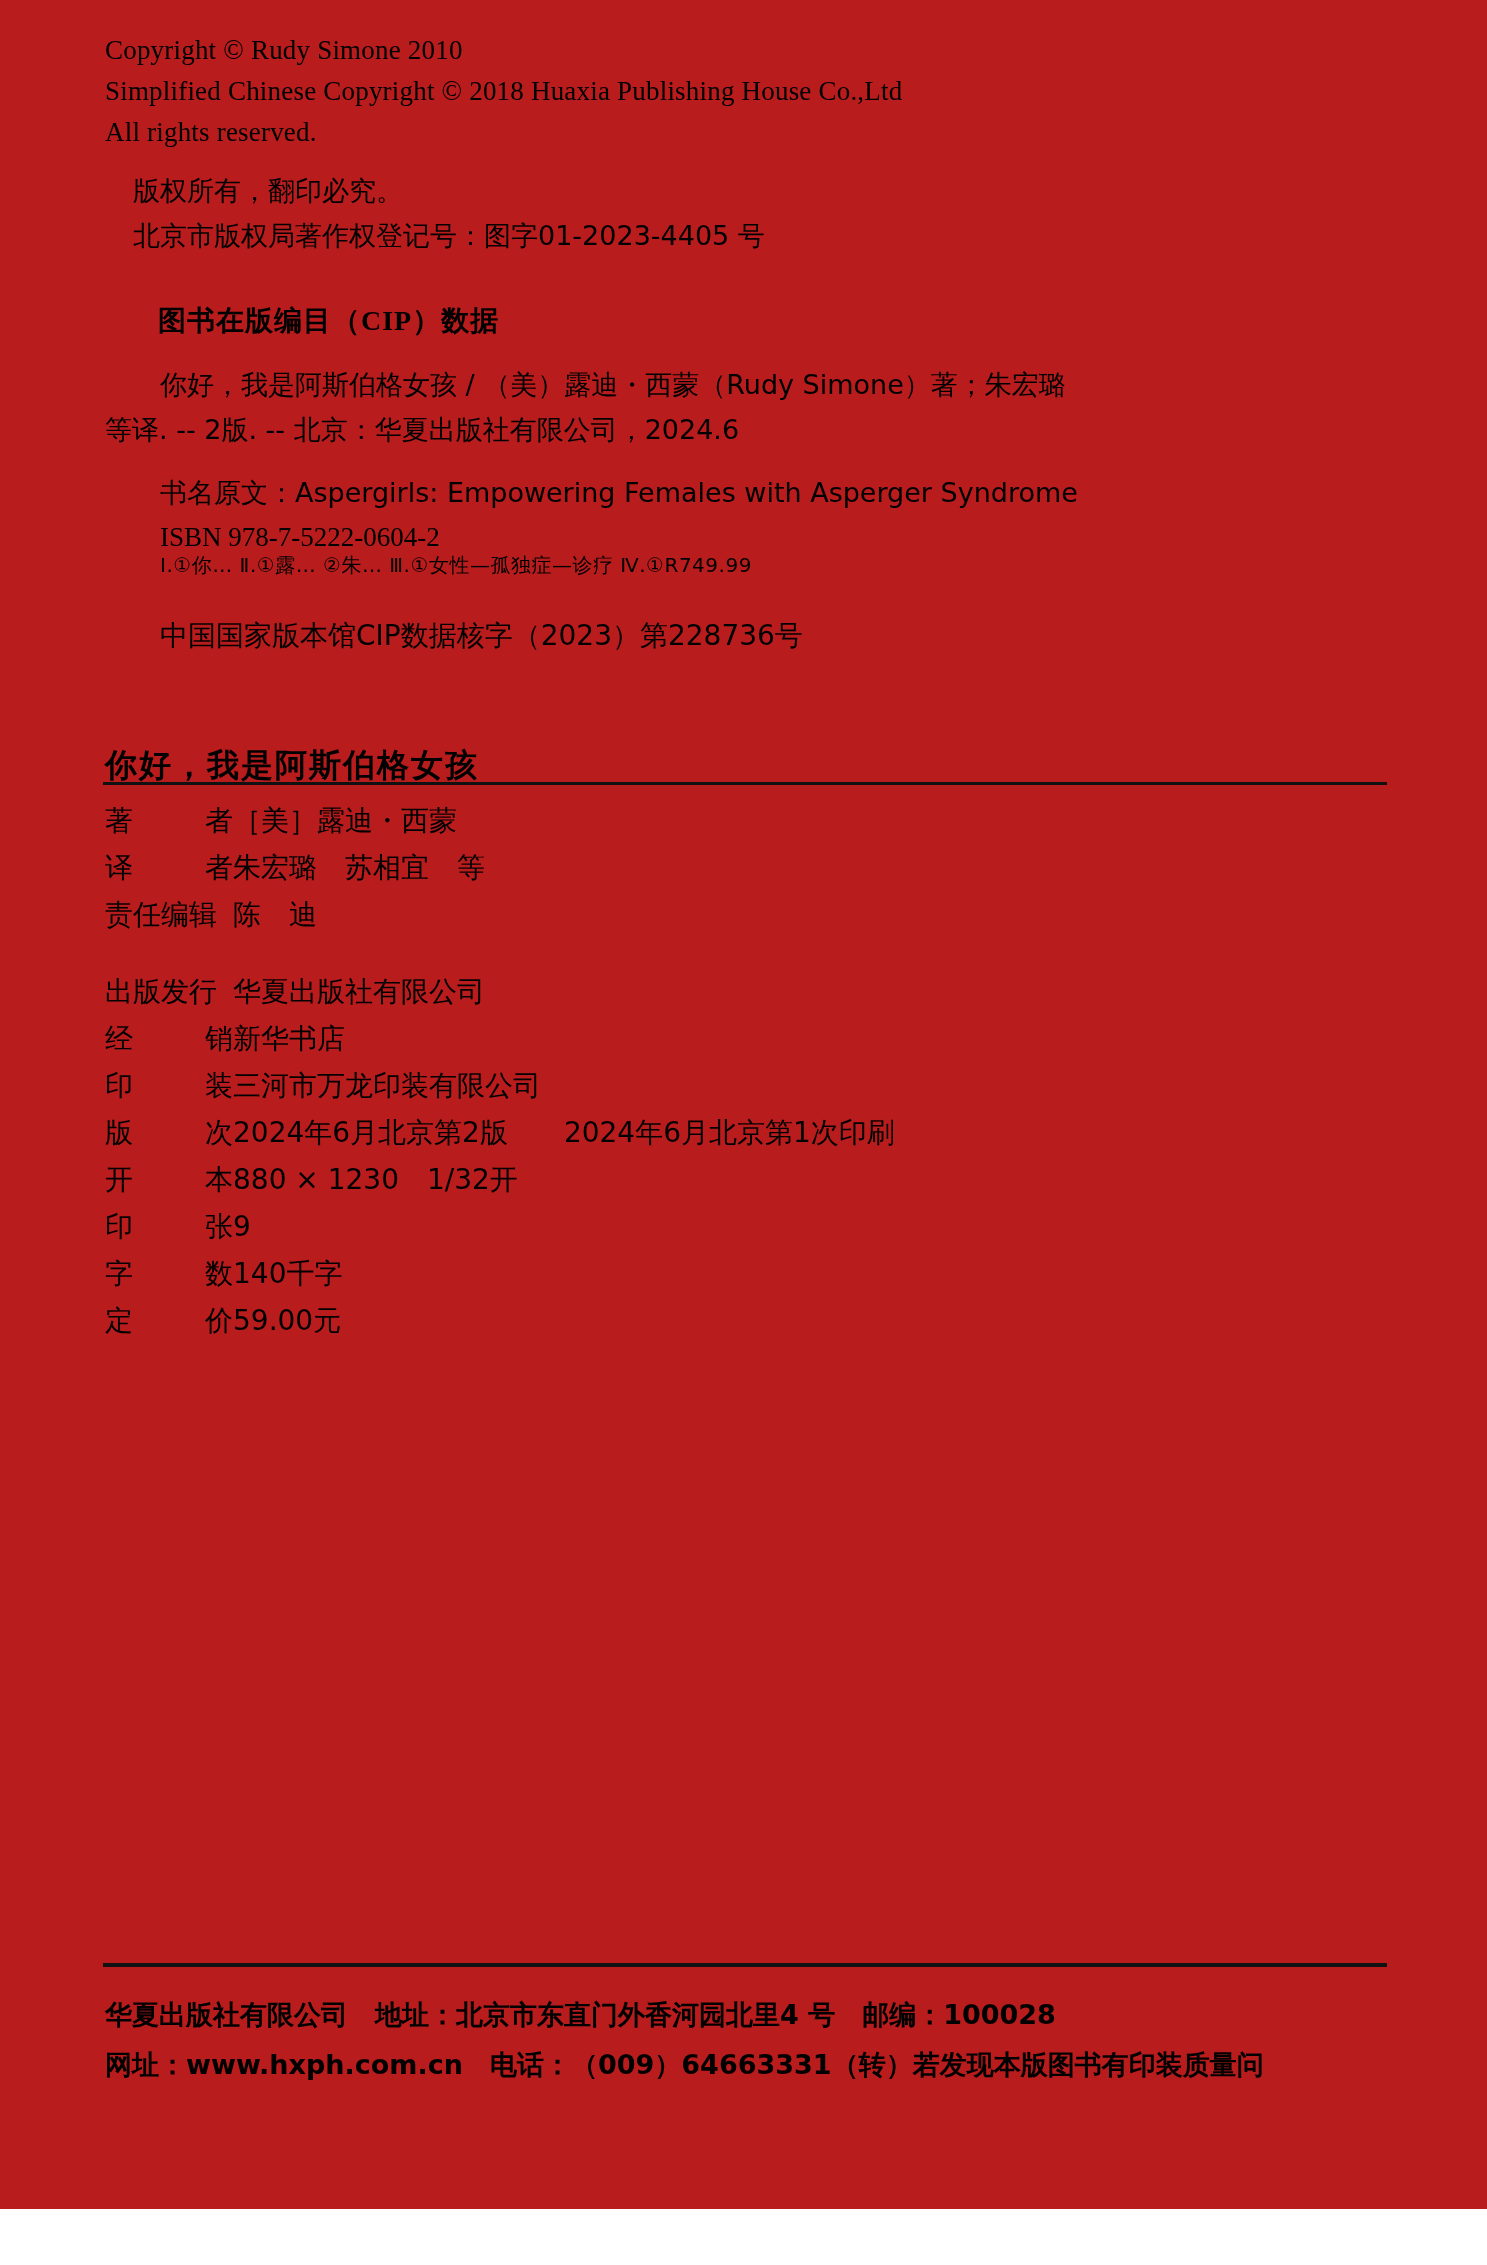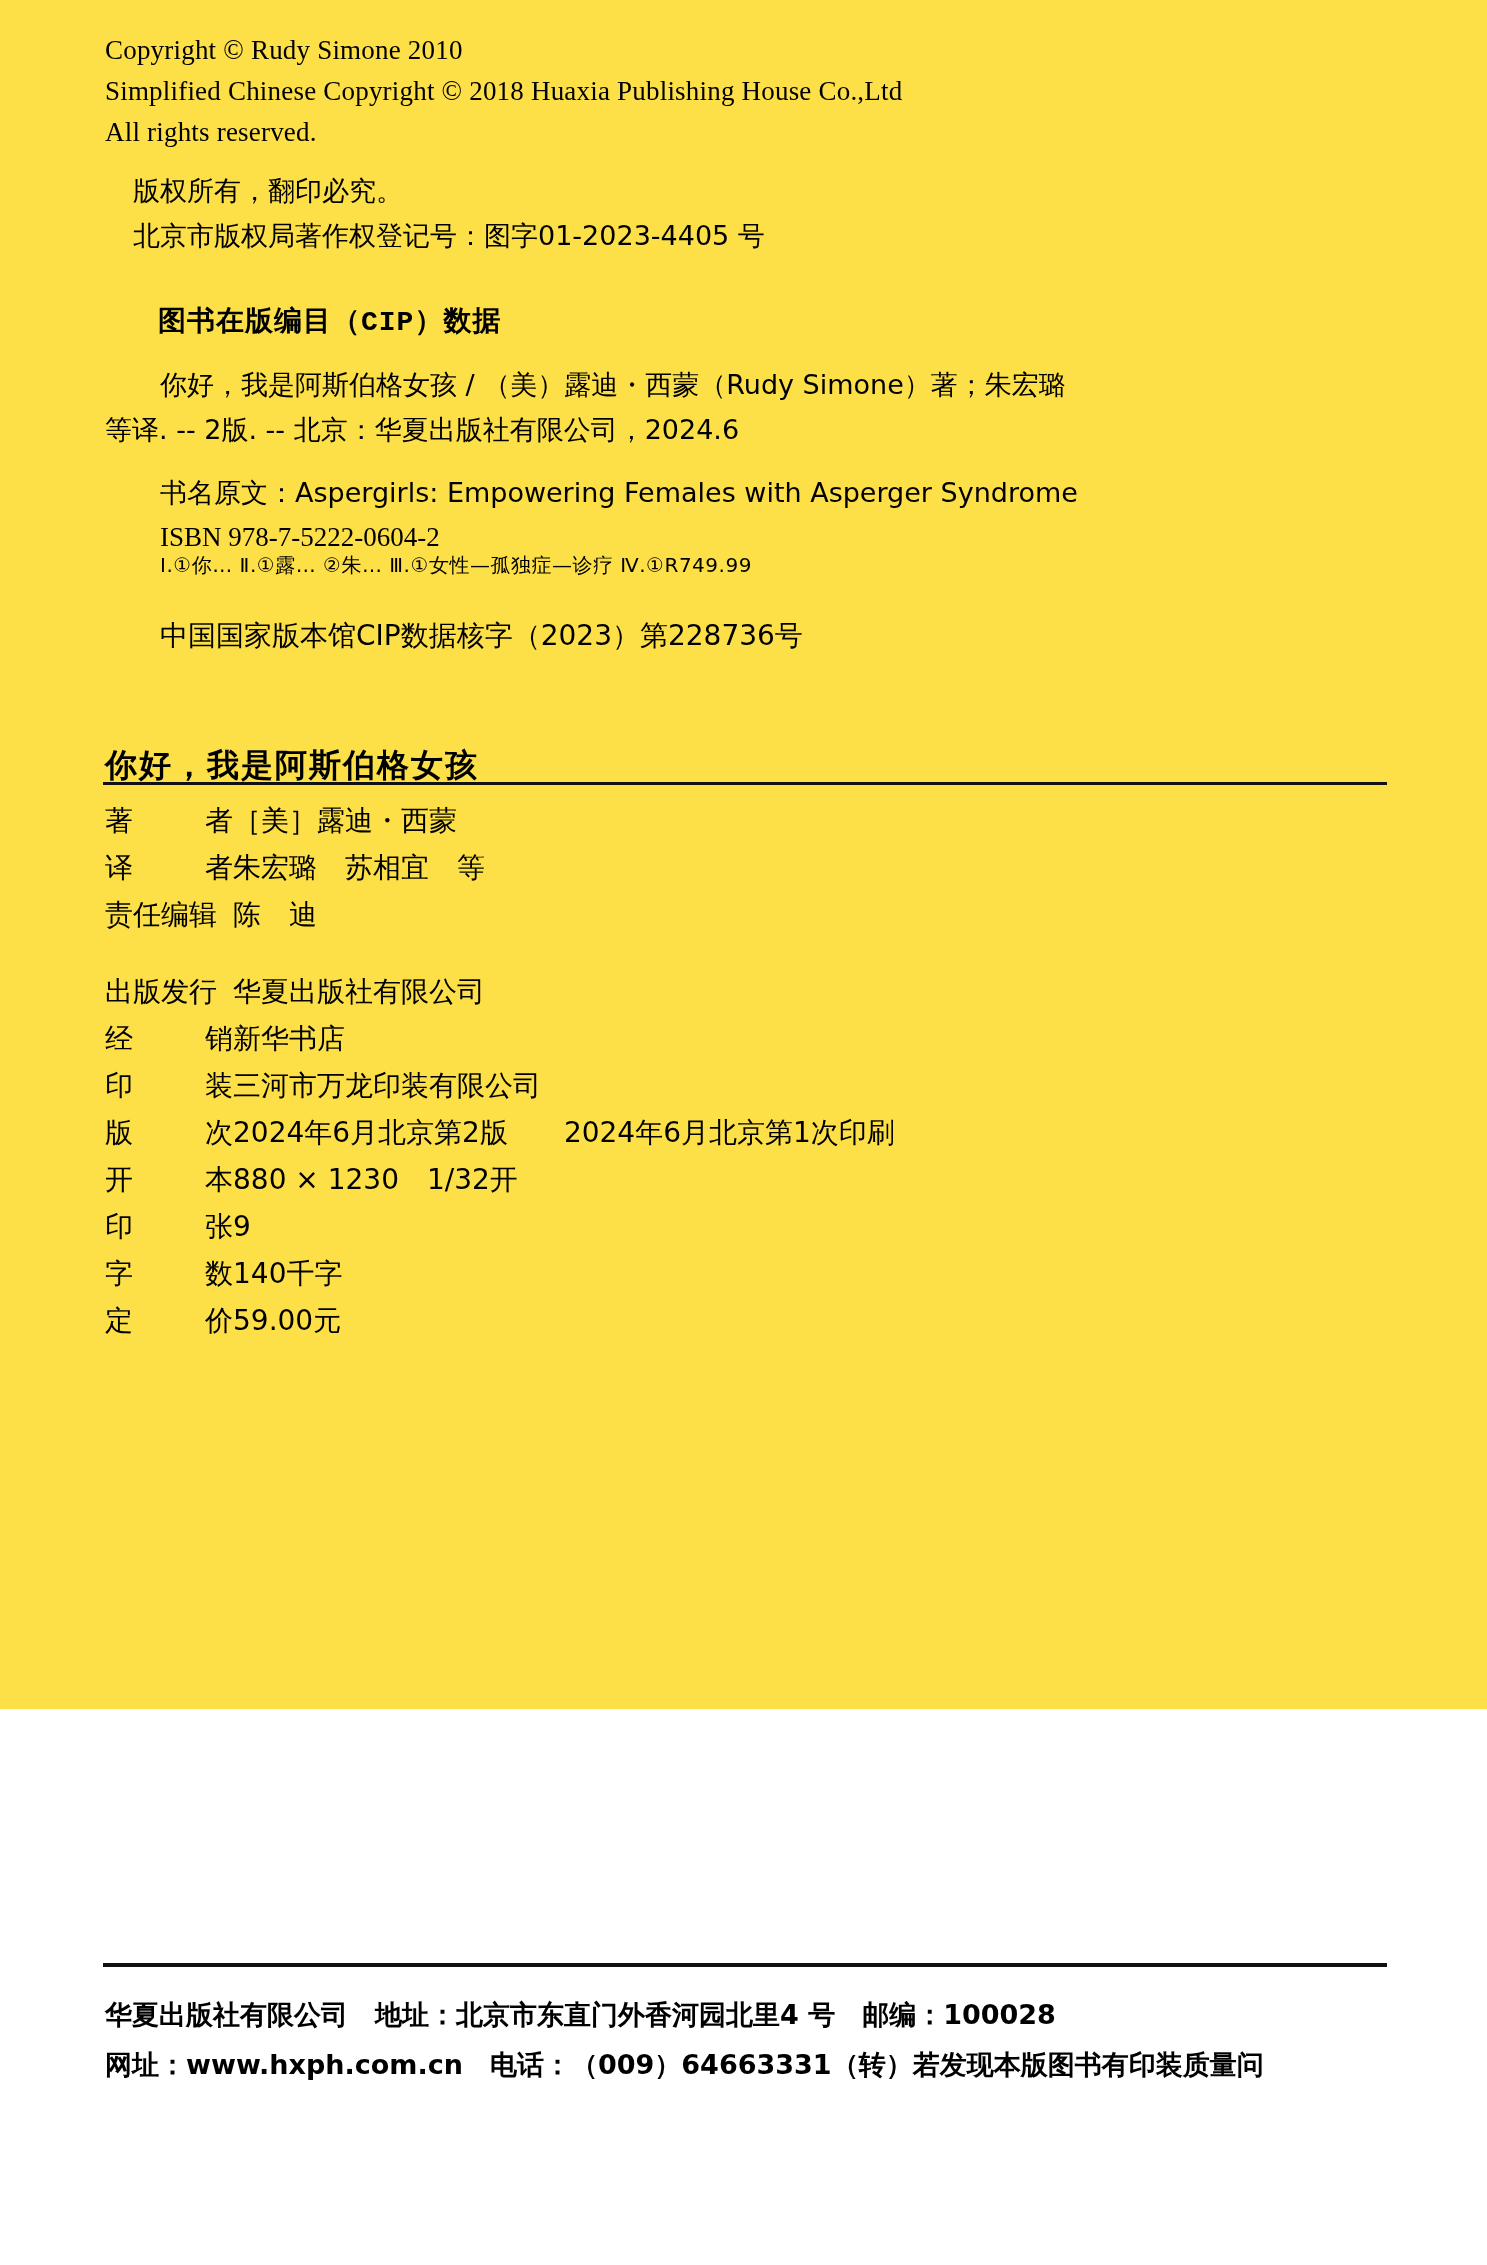--- a/index.html
+++ b/index.html
@@ -13,22 +13,22 @@
     position: relative;
     font-family: "Liberation Serif", "DejaVu Serif", serif;
     color: #000000;
     overflow: hidden;
   }
 
   .page {
     position: absolute;
     left: 0; top: 0;
     width: 1487px;
-    height: 1709px;
-    background: #fde047;
+    height: 2209px;
+    background: #b91c1c;
   }
 
   
   .blk { position: absolute; }
 
   .en-line {
     font-family: "Liberation Serif", "DejaVu Serif", serif;
     font-size: 27px;
     line-height: 41px;
     letter-spacing: 0.2px;
@@ -46,21 +46,21 @@
   
   #copyright-block { left: 105px; top: 30px; }
 
   
   #rights-block { left: 105px; top: 168px; }
   #rights-block .cn-line { font-size: 27px; line-height: 45px; }
 
   
   #cip-heading {
     left: 158px; top: 302px;
-    font-family: Liberation Mono, monospace;
+    font-family: Liberation Serif, serif;
     font-weight: bold;
     font-size: 28px;
     letter-spacing: 1px;
     white-space: nowrap;
   }
 
   
   #cip-body { left: 105px; top: 362px; width: 1290px; }
   #cip-body .cip-p {
     font-family: "DejaVu Sans", "Liberation Sans", sans-serif;

